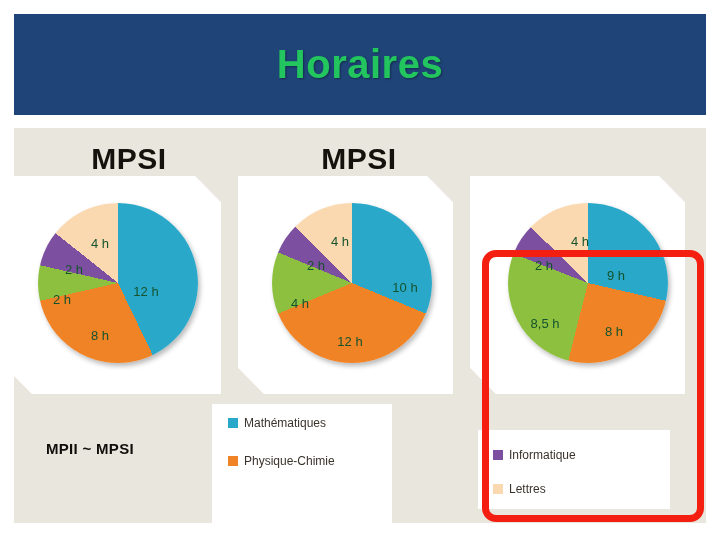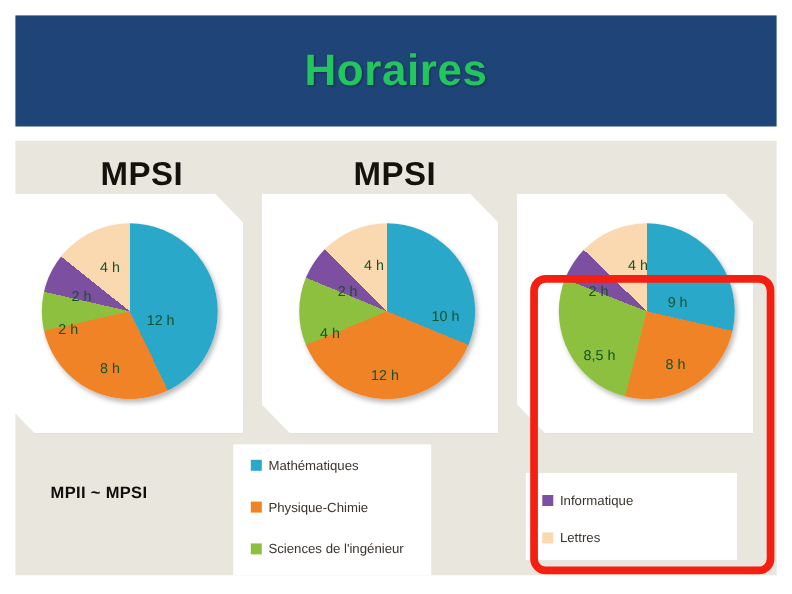--- a/index.html
+++ b/index.html
@@ -218,24 +218,20 @@
 
     <div class="legend-box" id="legend-left">
         <div class="legend-item">
           <span class="legend-swatch" style="background: rgb(41, 168, 202);"></span>
           <span>Mathématiques</span>
         </div>
         <div class="legend-item">
           <span class="legend-swatch" style="background: rgb(239, 131, 37);"></span>
           <span>Physique-Chimie</span>
         </div>
-        <div class="legend-item">
-          <span class="legend-swatch" style="background: rgb(141, 192, 63);"></span>
-          <span>Sciences de l'ingénieur</span>
-        </div>
       </div>
 
     <div class="legend-box" id="legend-right">
         <div class="legend-item">
           <span class="legend-swatch" style="background: rgb(125, 79, 160);"></span>
           <span>Informatique</span>
         </div>
         <div class="legend-item">
           <span class="legend-swatch" style="background: rgb(251, 217, 176);"></span>
           <span>Lettres</span>

